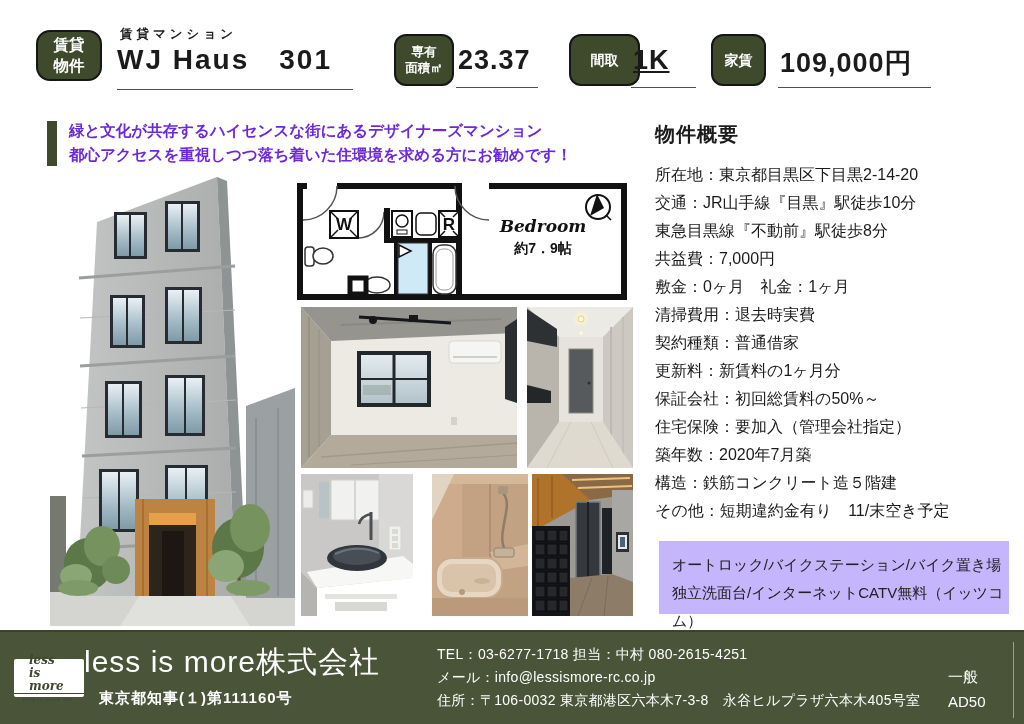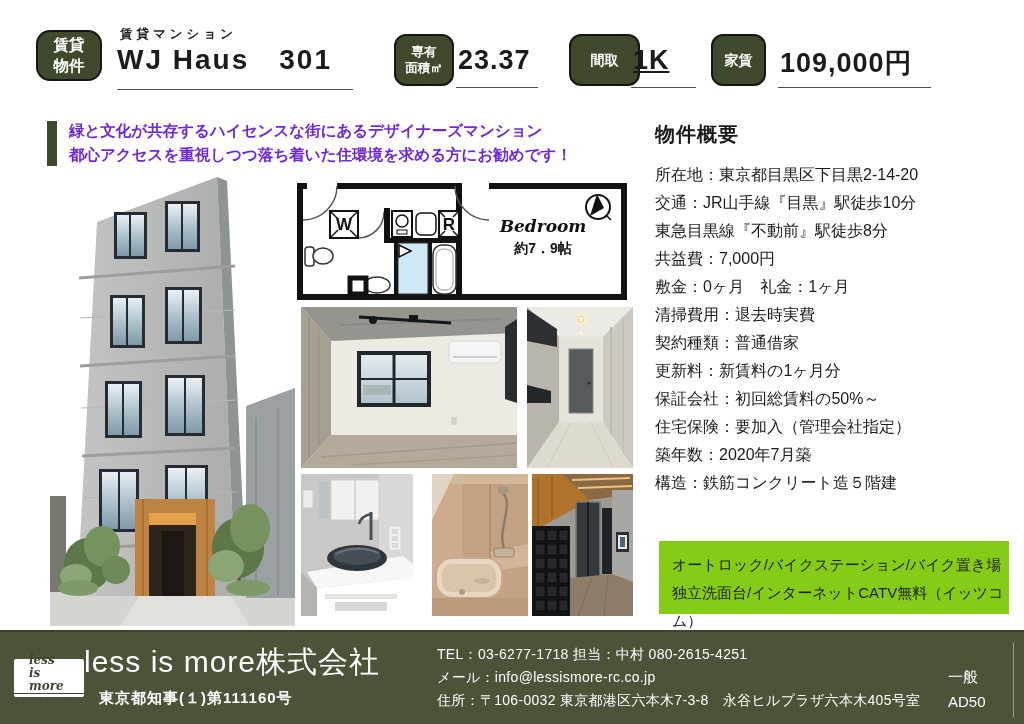--- a/index.html
+++ b/index.html
@@ -38,21 +38,21 @@
   .photo-room{left:301px;top:307px;width:216px;height:161px;}
   .photo-hall{left:527px;top:307px;width:106px;height:161px;}
   .photo-sink{left:301px;top:474px;width:112px;height:142px;}
   .photo-bath{left:432px;top:474px;width:96px;height:142px;}
   .photo-entrance{left:532px;top:474px;width:101px;height:142px;}
   
   .overview{left:655px;top:121px;width:362px;}
   .overview h2{margin:0 0 13px 0;font-size:20px;letter-spacing:1px;}
   .overview ul{margin:0;padding:0;list-style:none;}
   .overview li{font-size:16px;line-height:28px;white-space:nowrap;}
-  .features{left:659px;top:541px;width:350px;height:73px;background:#84cc16;
+  .features{left:659px;top:541px;width:350px;height:73px;background:#c4b5fd;
     box-sizing:border-box;padding:10px 0 0 13px;font-size:15px;line-height:1.85;color:#222;}
   
   .footer{left:0;top:630px;width:1024px;height:94px;background:#4a5438;color:#fff;border-top:2px solid #3a4429;box-sizing:border-box;}
   .logo-box{position:absolute;left:14px;top:27px;width:70px;height:38px;background:#fff;
     display:flex;flex-direction:column;align-items:center;justify-content:center;border-radius:2px;}
   .logo-sig{font-family:"DejaVu Serif","Liberation Serif",serif;font-style:italic;font-weight:bold;
     font-size:12px;color:#3c4631;border-bottom:1px solid #3c4631;line-height:1.1;padding:0 15px;}
   .logo-cap{font-size:6px;color:#444;letter-spacing:0.5px;margin-top:2px;}
   .company{position:absolute;left:84px;top:10px;font-size:30px;letter-spacing:1px;font-weight:normal;}
   .license{position:absolute;left:99px;top:57px;font-size:15px;font-weight:bold;letter-spacing:1px;}
@@ -410,20 +410,21 @@
       <li>東急目黒線『不動前』駅徒歩8分</li>
       <li>共益費：7,000円</li>
       <li>敷金：0ヶ月　礼金：1ヶ月</li>
       <li>清掃費用：退去時実費</li>
       <li>契約種類：普通借家</li>
       <li>更新料：新賃料の1ヶ月分</li>
       <li>保証会社：初回総賃料の50%～</li>
       <li>住宅保険：要加入（管理会社指定）</li>
       <li>築年数：2020年7月築</li>
       <li>構造：鉄筋コンクリート造５階建</li>
+      <li>その他：短期違約金有り　11/末空き予定</li>
     </ul>
   </div>
 
   <div class="abs features">
     <div>オートロック/バイクステーション/バイク置き場</div>
     <div>独立洗面台/インターネットCATV無料（イッツコム）</div>
   </div>
 
   <div class="abs footer">
     <div class="logo-box">

